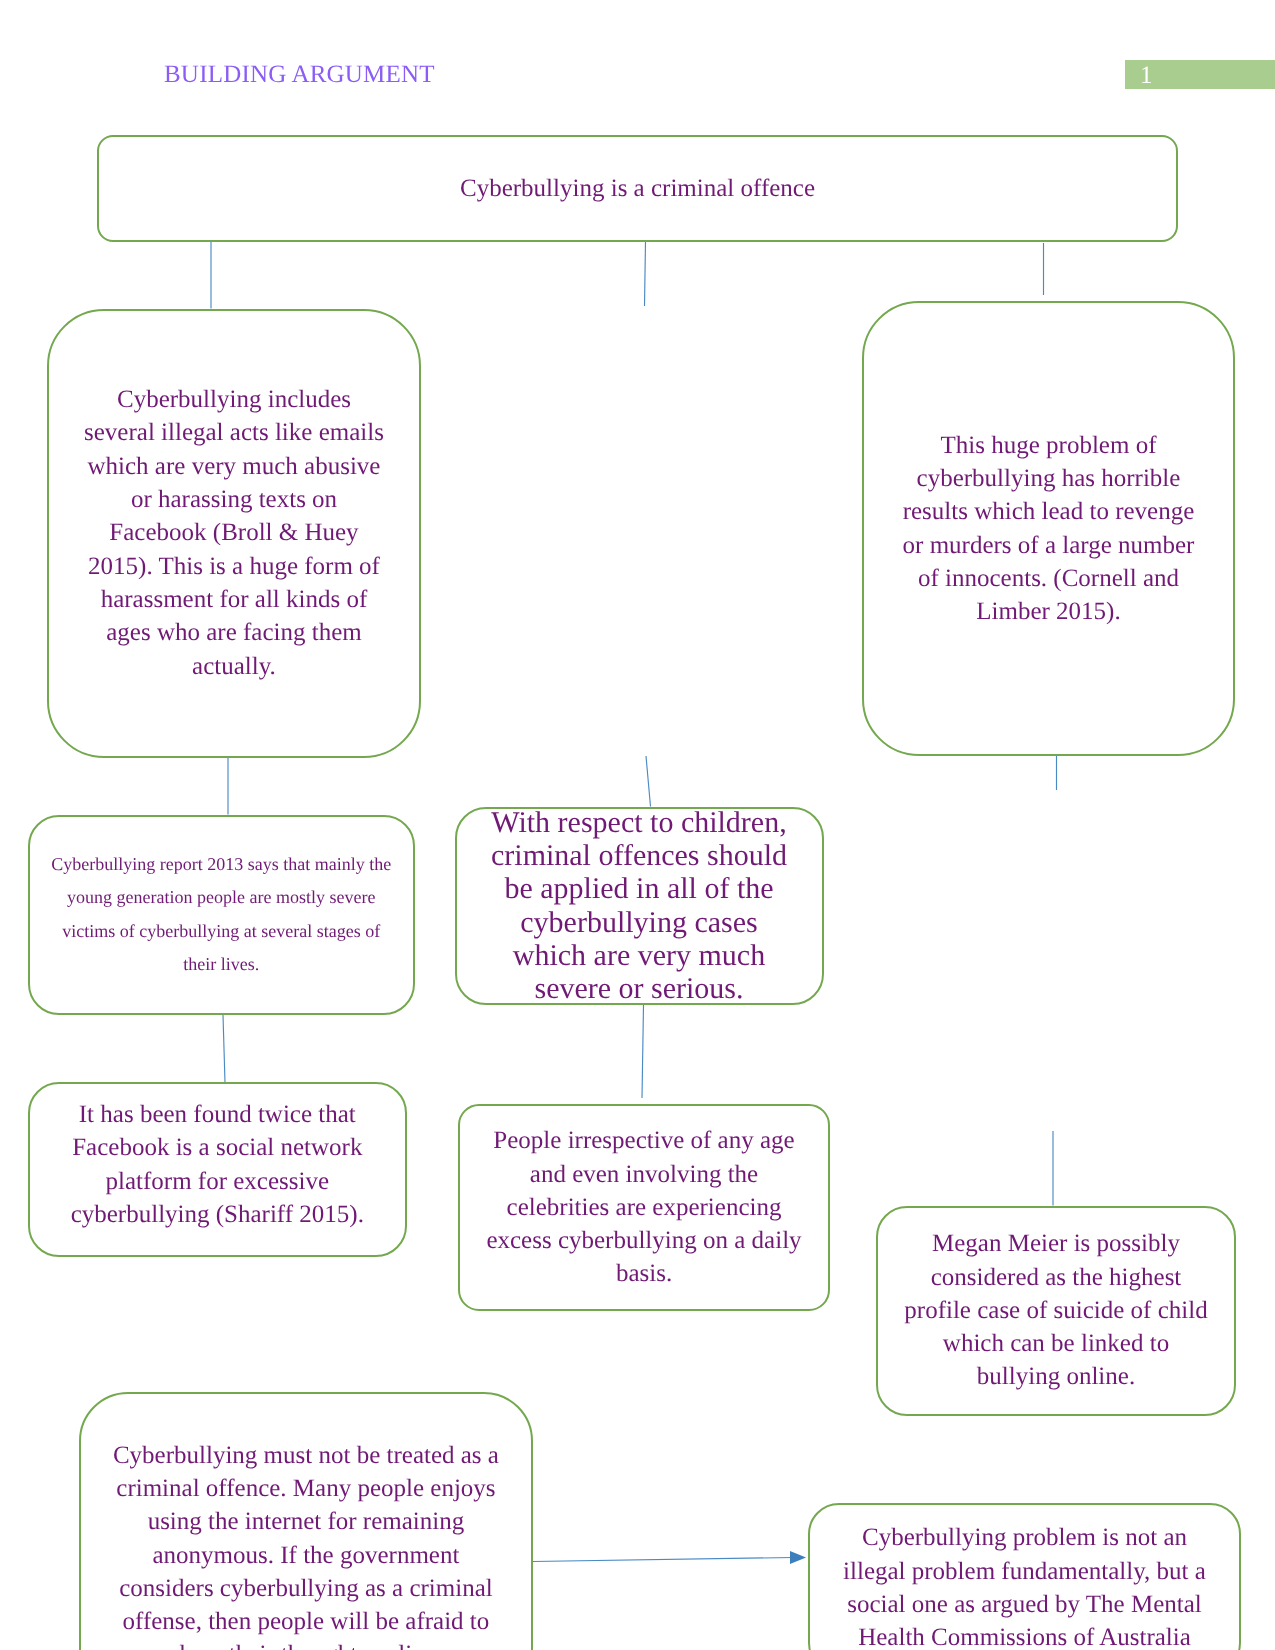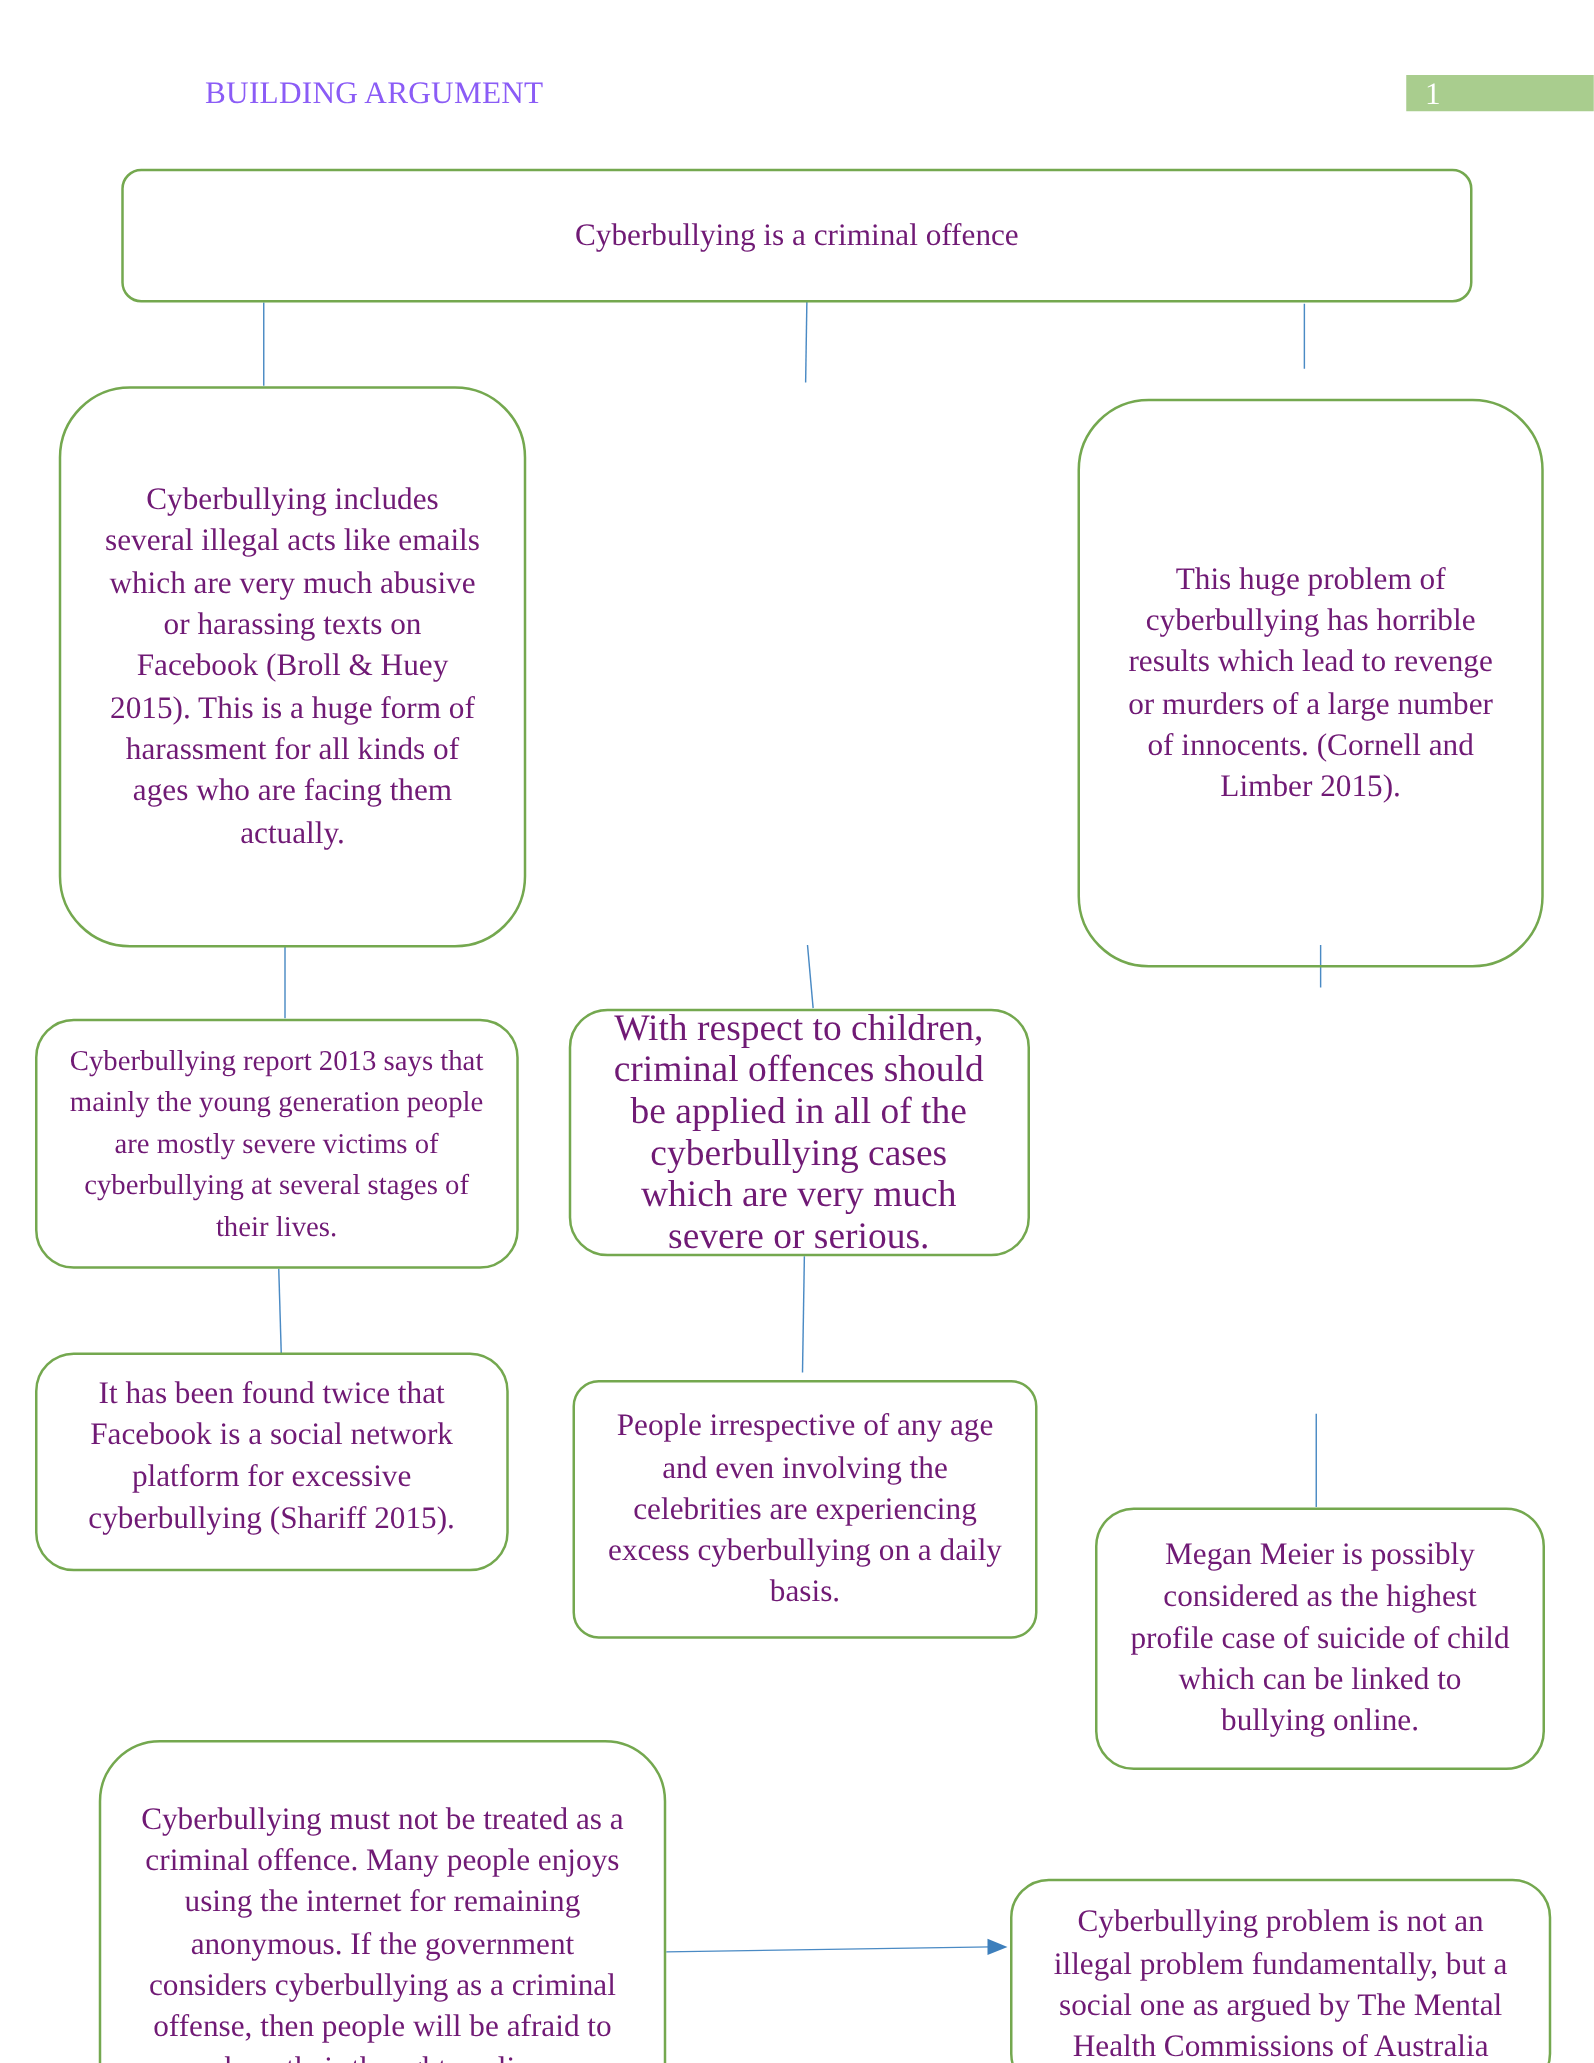--- a/index.html
+++ b/index.html
@@ -39,23 +39,23 @@
     background:transparent;
   }
   .node p { margin:0; line-height:33.3px; }
 
   
 #n-root { left:97px; top:135px; width:1081px; height:107px; border-radius:16px; font-size:25px; }
 #n-b1 { left:47px; top:308.5px; width:374px; height:449px; border-radius:57px; font-size:25px; }
 #n-b1 p { width:302px; }
 #n-b2 { left:455px; top:306px; width:374px; height:450px; border-radius:57px; font-size:25px; }
 #n-b2 p { width:302px; }
-#n-b3 { left:862px; top:319px; width:373px; height:455px; border-radius:57px; font-size:25px; }
+#n-b3 { left:862px; top:301px; width:373px; height:455px; border-radius:57px; font-size:25px; }
 #n-b3 p { width:302px; }
-#n-c1 { left:28px; top:814.5px; width:386.5px; height:200.5px; border-radius:31px; font-size:23px; }
+#n-c1 { left:28px; top:814.5px; width:386.5px; height:200.5px; border-radius:31px; font-size:18px; }
 #n-c1 p { width:345px; }
 #n-c2 { left:454.5px; top:806.5px; width:369px; height:198px; border-radius:31px; font-size:30px; }
 #n-c2 p { width:312px; }
 #n-c3 { left:877.5px; top:790px; width:356px; height:341px; border-radius:53px; font-size:25px; }
 #n-c3 p { width:270px; position:relative; top:3px; }
 #n-d1 { left:27.8px; top:1082px; width:379px; height:175px; border-radius:31px; font-size:25px; }
 #n-d1 p { width:302px; position:relative; top:-5px; }
 #n-d2 { left:458px; top:1104px; width:372px; height:207px; border-radius:21px; font-size:25px; }
 #n-d2 p { width:320px; }
 #n-d3 { left:876px; top:1205.5px; width:360px; height:210px; border-radius:31px; font-size:25px; }

